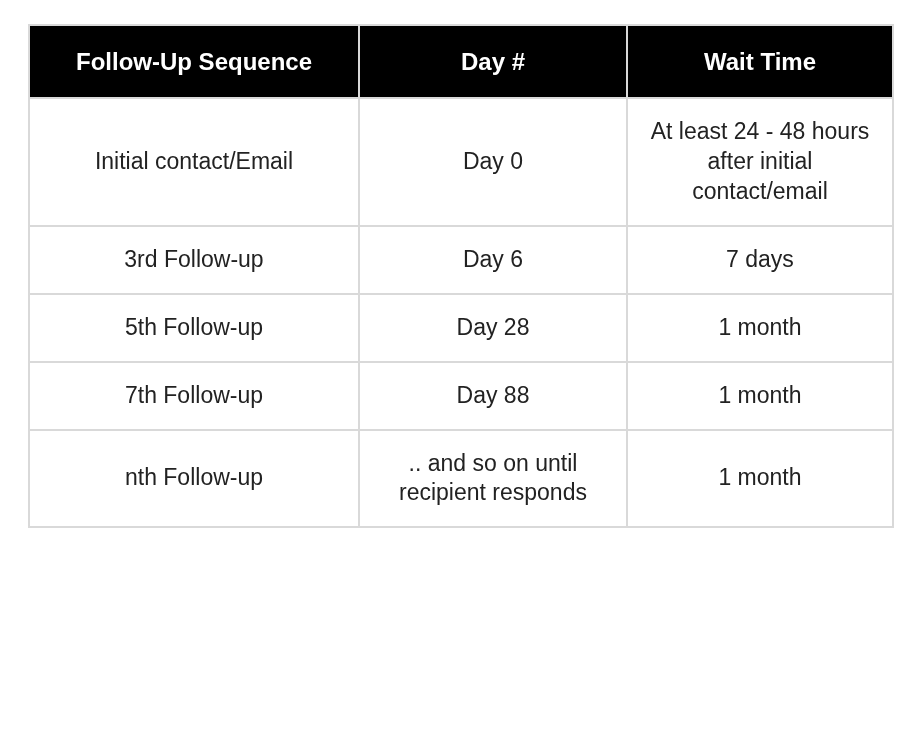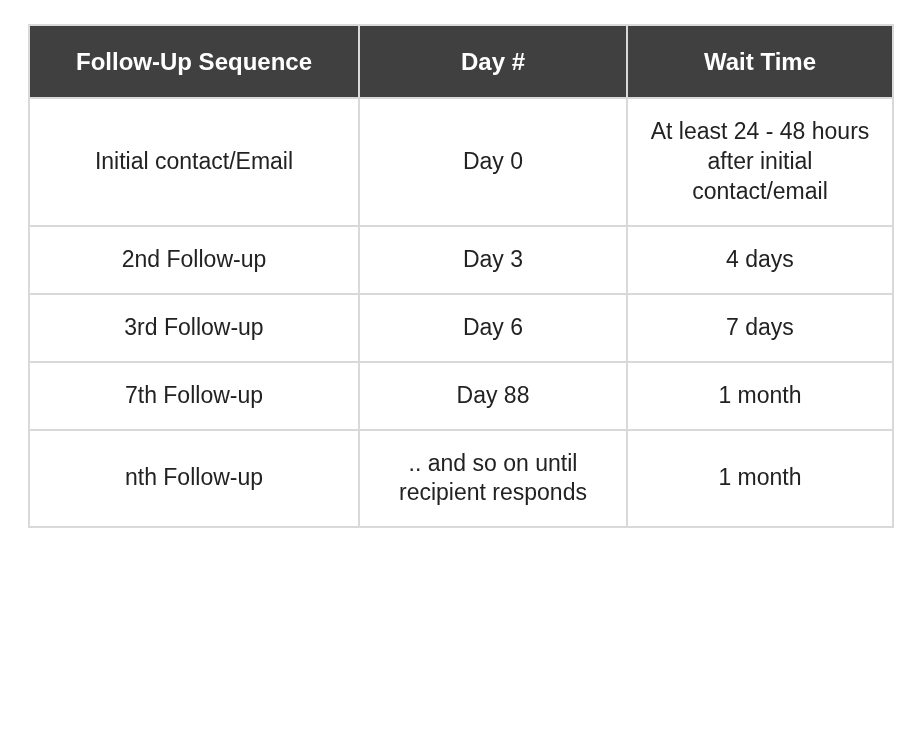--- a/index.html
+++ b/index.html
@@ -22,21 +22,21 @@
   table.followup td {
     border: 2px solid #d9d9d9;
     font-size: 23px;
     line-height: 1.3;
     color: #222222;
     vertical-align: middle;
     text-align: center;
     padding: 18px 14px;
   }
   table.followup th {
-    background: #404040;
+    background: #000000;
     color: #ffffff;
     font-weight: bold;
     font-size: 24px;
     padding: 20px 10px;
   }
   col.c1 { width: 330px; }
   col.c2 { width: 268px; }
   col.c3 { width: 266px; }
   td.wait-left {
     text-align: left;
@@ -61,28 +61,28 @@
         <th>Wait Time</th>
       </tr>
     </thead>
     <tbody>
       <tr>
         <td>Initial contact/Email</td>
         <td>Day 0</td>
         <td class="wait-left">At least 24 - 48 hours after initial contact/email</td>
       </tr>
       <tr>
-        <td>2nd Follow-up</td>
-        <td>Day 3</td>
-        <td>4 days</td>
-      </tr>
-      <tr>
         <td>3rd Follow-up</td>
         <td>Day 6</td>
         <td>7 days</td>
+      </tr>
+      <tr>
+        <td>5th Follow-up</td>
+        <td>Day 28</td>
+        <td>1 month</td>
       </tr>
       <tr>
         <td>7th Follow-up</td>
         <td>Day 88</td>
         <td>1 month</td>
       </tr>
       <tr>
         <td>nth Follow-up</td>
         <td>.. and so on until recipient responds</td>
         <td>1 month</td>

